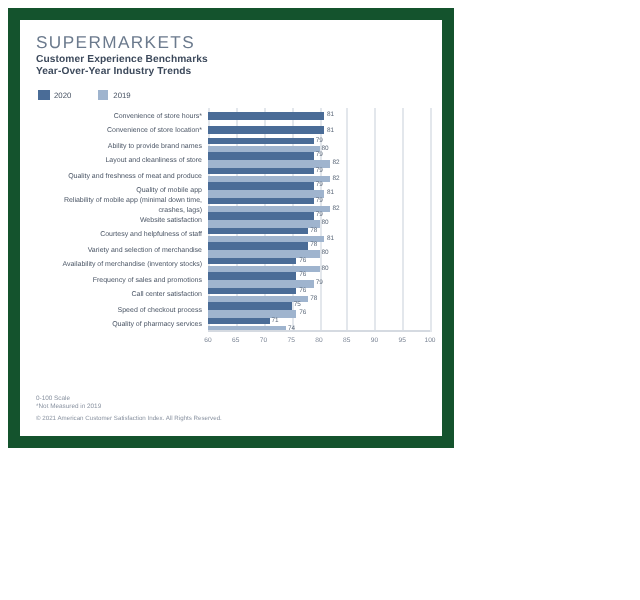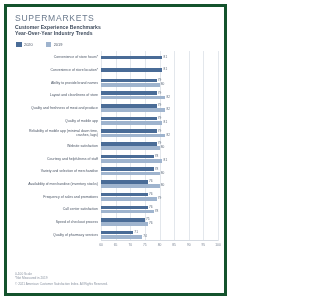--- a/index.html
+++ b/index.html
@@ -11,22 +11,22 @@
   }
   #page {
     position: relative;
     width: 231px; height: 300px;
     background: #ffffff;
     overflow: hidden;
   }
   .frame {
     position: absolute;
     left: 4px; top: 4px;
-    width: 223px; height: 292px;
-    border: 3px solid #14532d;
+    width: 223px; height: 220px;
+    border: 6px solid #14532d;
     background: #ffffff;
   }
   .inner {
     position: absolute;
     left: 8px; top: 6px;
     right: 6px; bottom: 4px;
   }
 
   
   .title {

